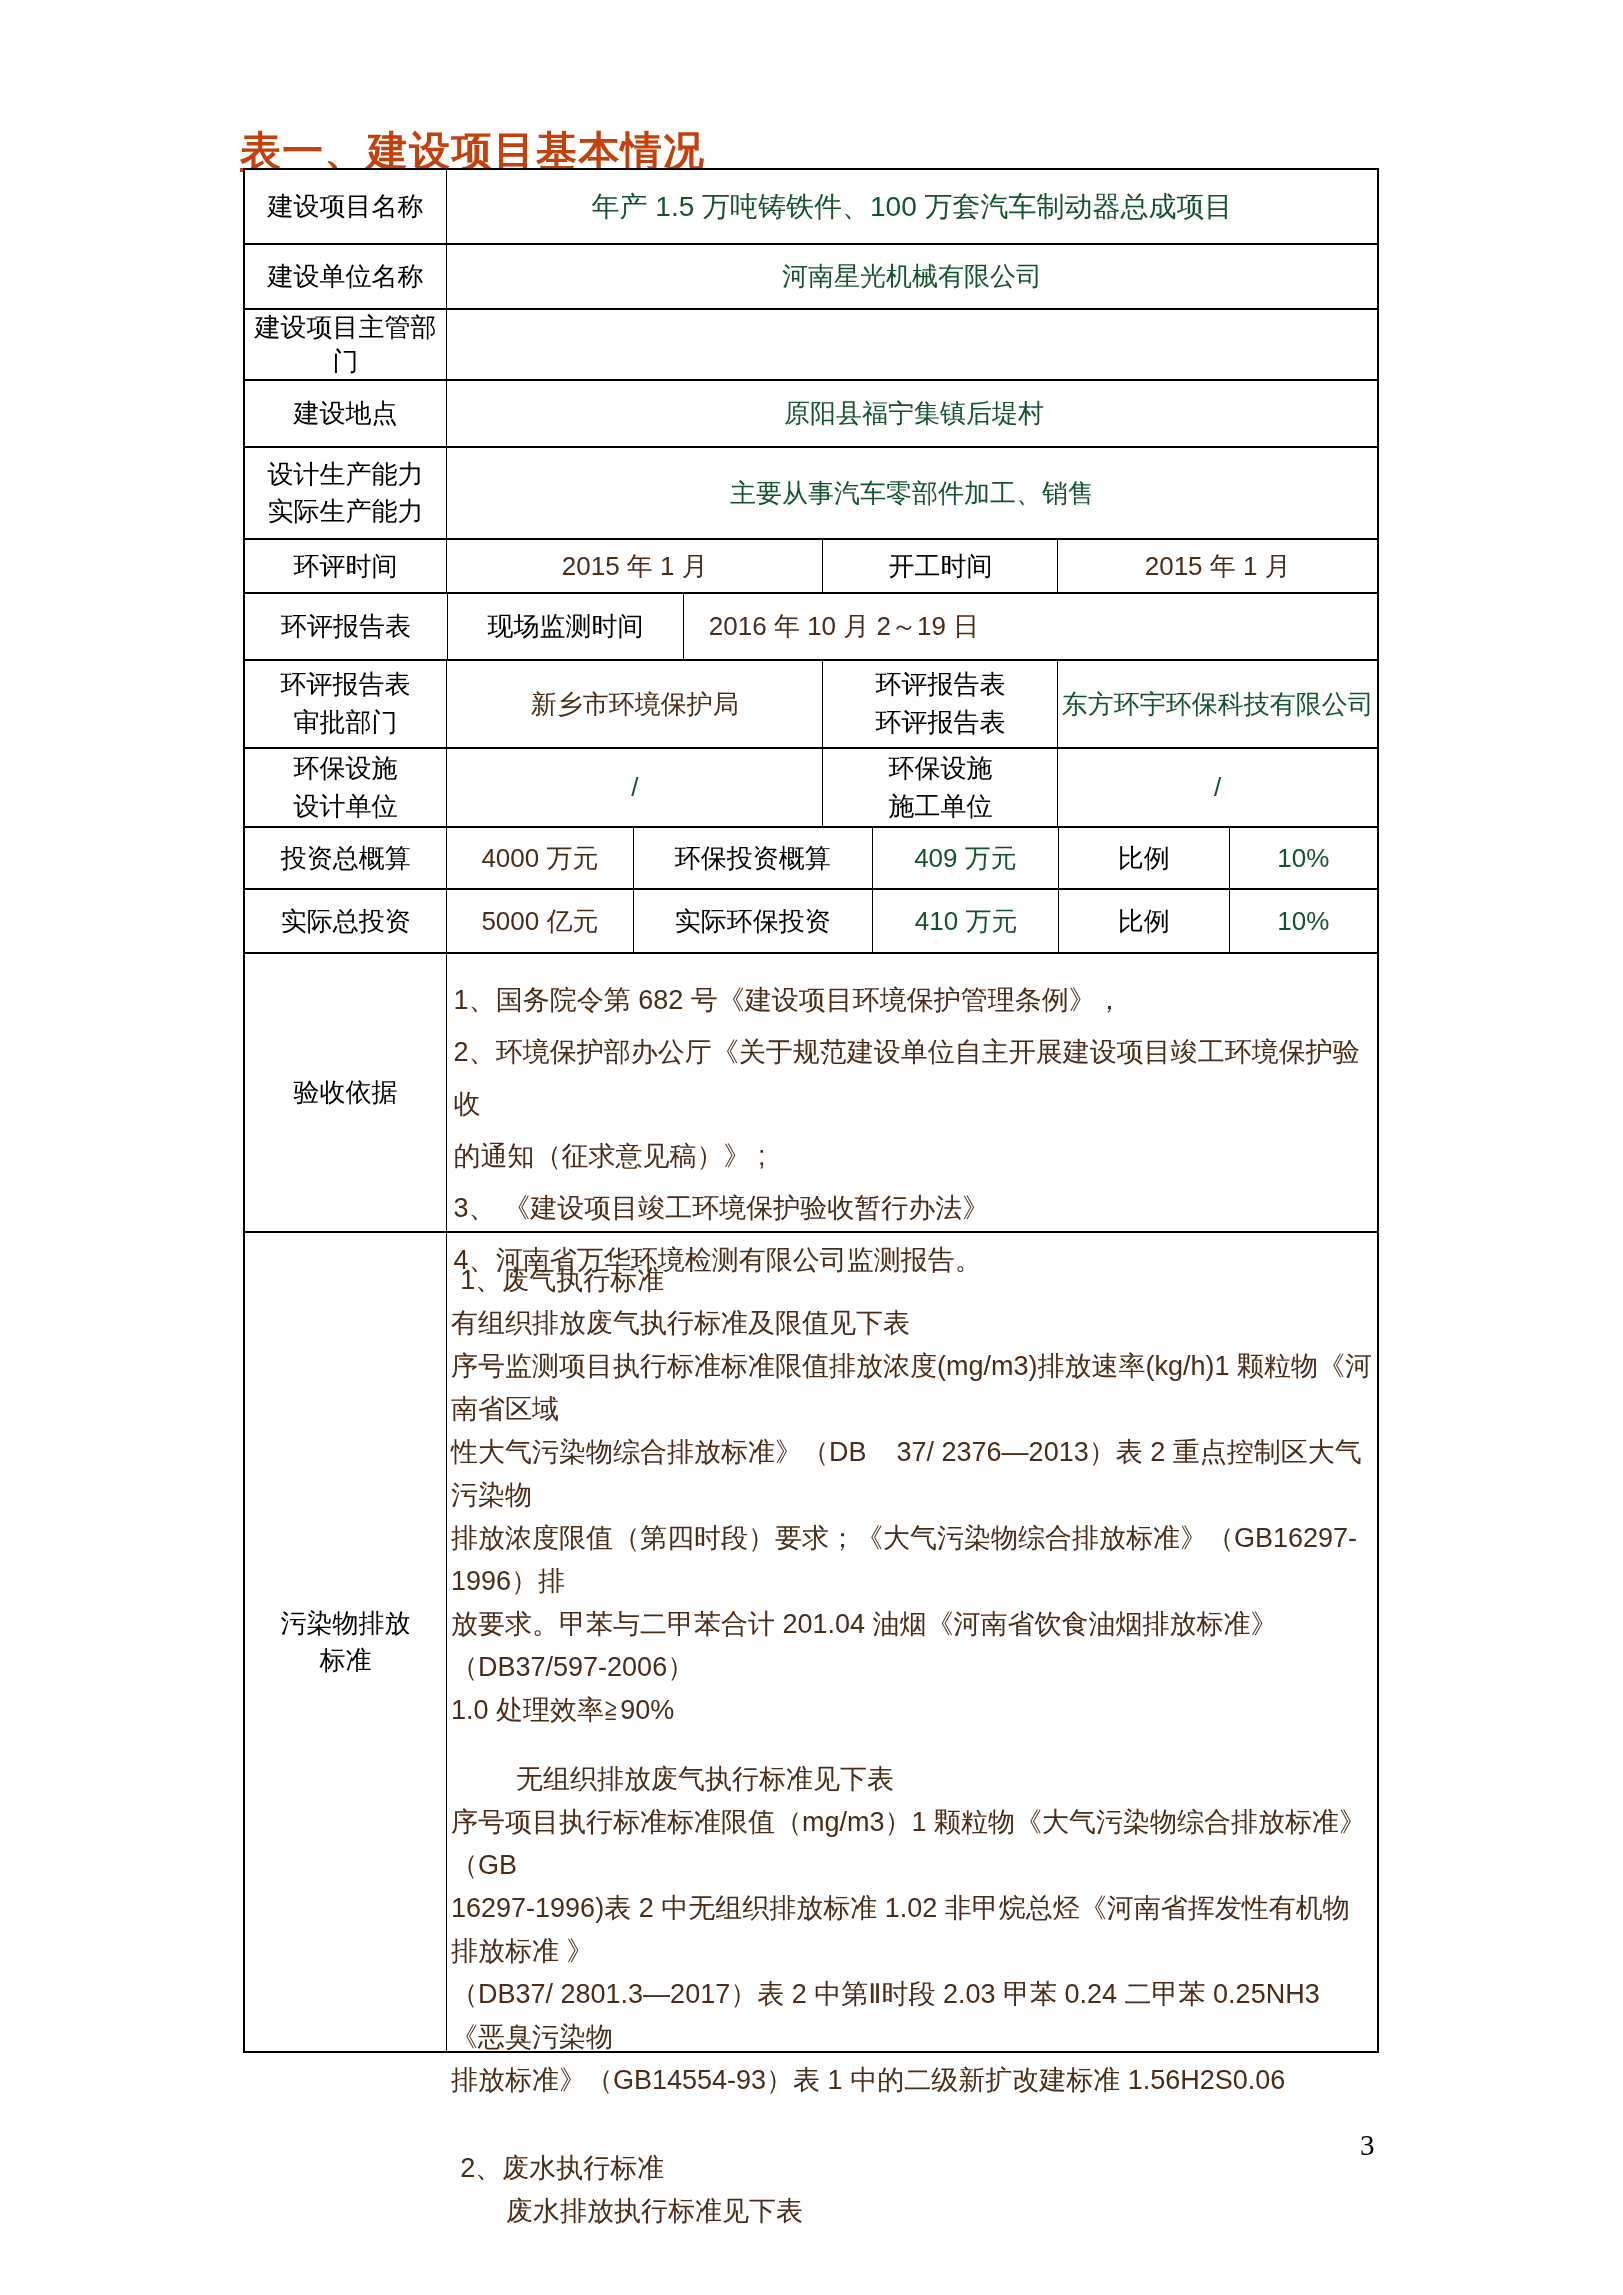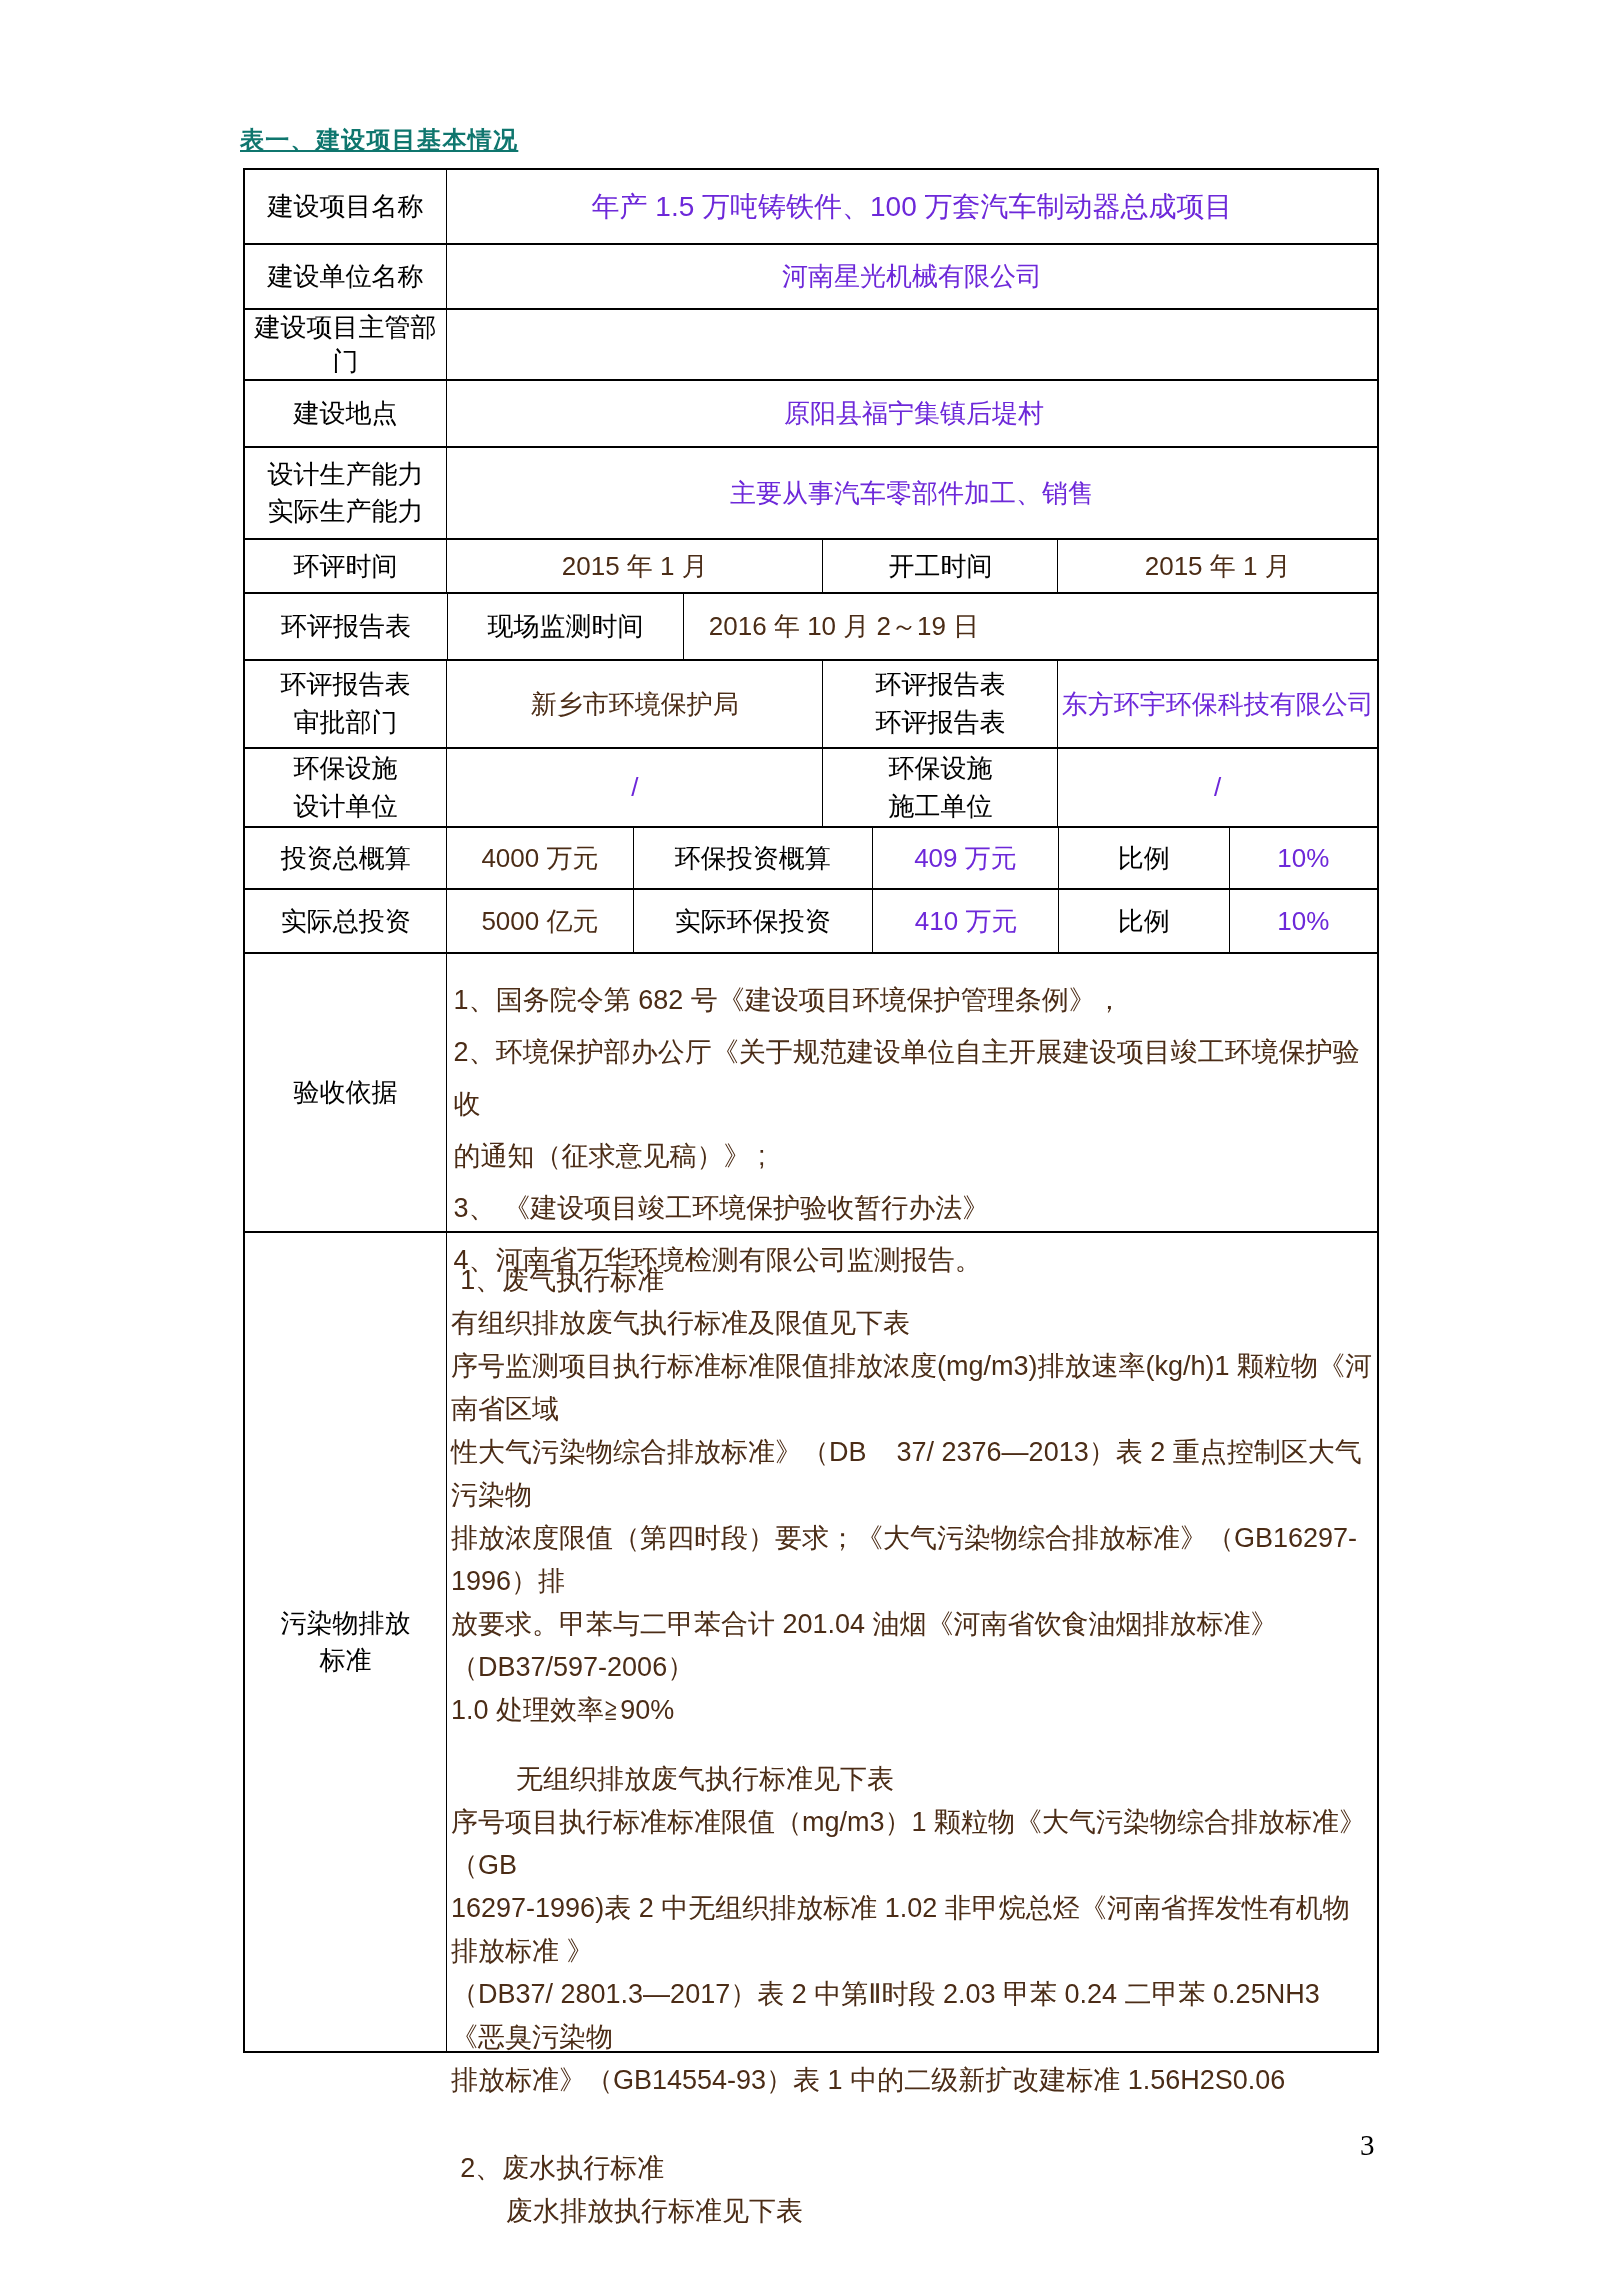--- a/index.html
+++ b/index.html
@@ -3,21 +3,21 @@
 <meta charset="utf-8">
 <style>
   html,body{margin:0;padding:0;}
   body{
     width:1623px;height:2295px;position:relative;background:#ffffff;
     font-family:"Liberation Serif","DejaVu Serif",serif;color:#000;
   }
   .page-title{
     position:absolute;left:240px;top:124px;
     font-family:"Liberation Sans","DejaVu Sans",sans-serif;
-    font-weight:bold;font-size:24px;letter-spacing:1.3px;color:#0f766e;text-decoration:underline;
+    font-weight:bold;font-size:41px;letter-spacing:1.3px;color:#c2410c;text-decoration:underline;
   }
   .doc-table{
     position:absolute;left:243px;top:168px;width:1136px;
     border:2px solid #000;box-sizing:border-box;background:#fff;
   }
   .trow{display:flex;box-sizing:border-box;}
   .trow + .trow{border-top:2px solid #000;}
   .cell{
     box-sizing:border-box;display:flex;flex-direction:column;
     justify-content:center;align-items:center;overflow:visible;
@@ -25,21 +25,21 @@
   .cell + .cell{border-left:1.3px solid #000;}
   .lbl{
     font-size:26px;color:#000;text-align:center;line-height:37px;
     font-family:"Liberation Serif","DejaVu Serif",serif;white-space:nowrap;
   }
   .val{
     font-size:26px;text-align:center;line-height:33px;
     font-family:"Liberation Sans","Liberation Serif",serif;white-space:nowrap;
   }
   .brown{color:#4b2c16;}
-  .black{color:#6d28d9;}
+  .black{color:#14532d;}
   .left-flush{align-items:center;}
   .left-flush .val{text-align:left;padding-left:3.9px;}
   .big-val{font-size:28px;}
   
   .w-label{width:202px;}
   .w-wide{width:935px;}
   .wb1{width:378px;}.wb2{width:236px;}.wb3{width:321px;}
   .wc1{width:187px;}.wc2{width:240px;}.wc3{width:187px;}.wc4{width:171px;}.wc5{width:149px;}
   
   .paracell{

